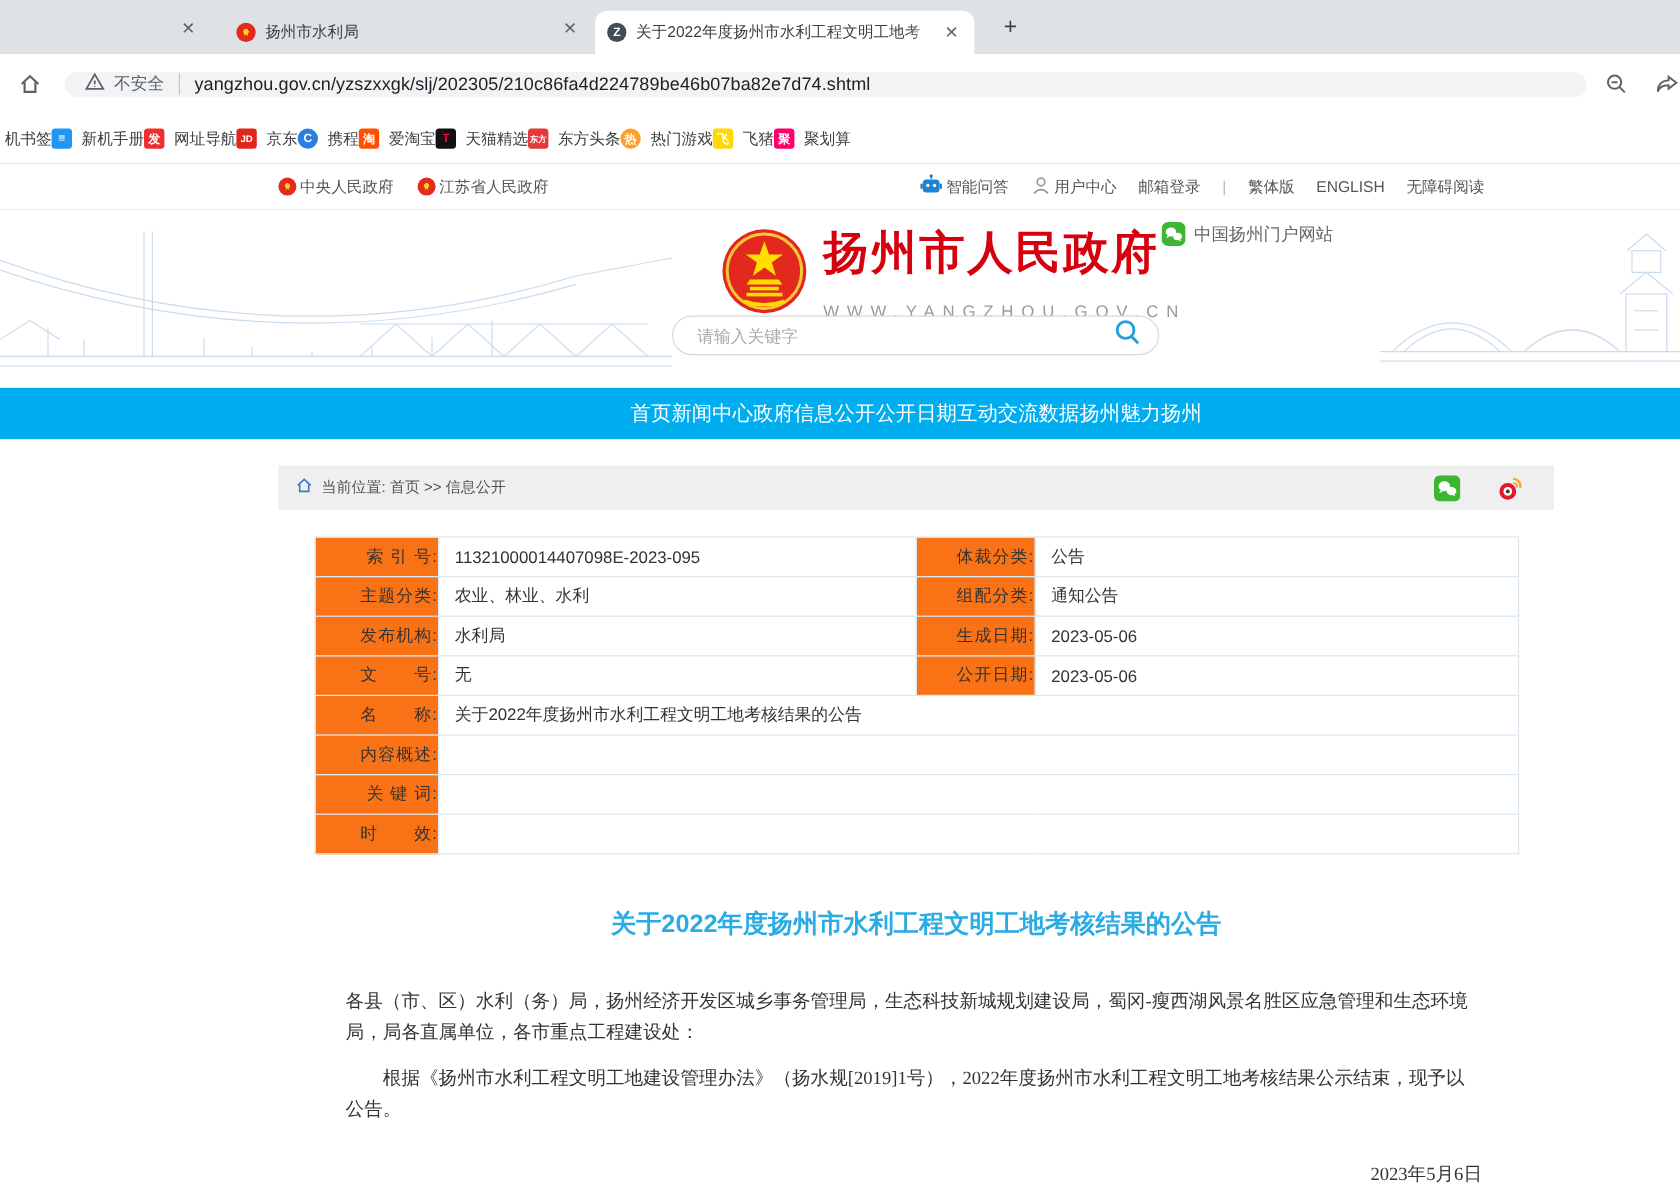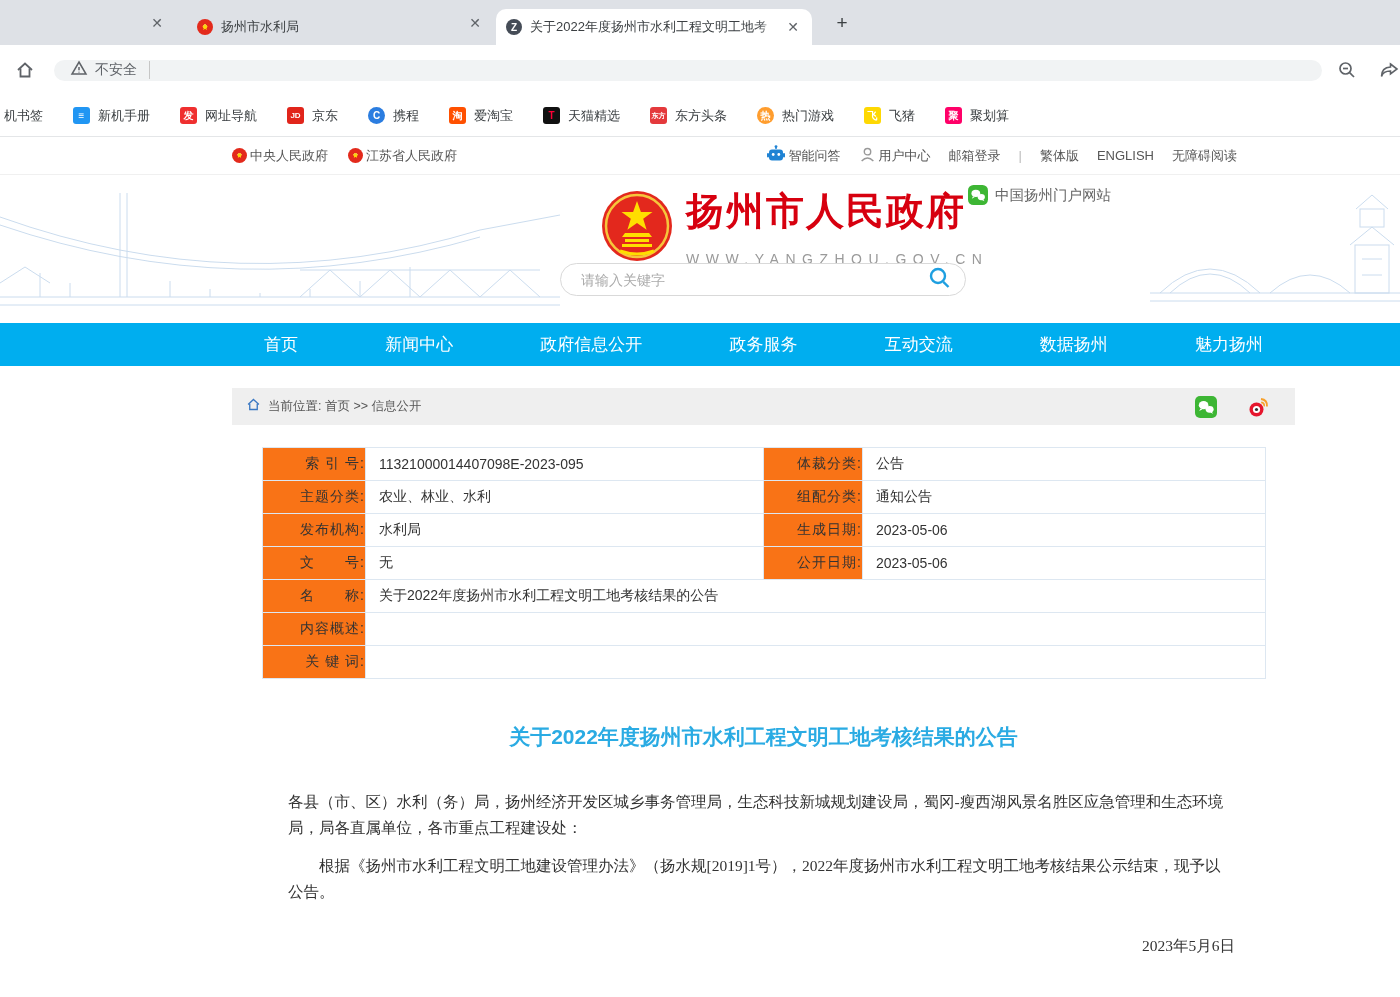--- a/index.html
+++ b/index.html
@@ -25,21 +25,21 @@
       display:flex; align-items:center; justify-content:center; cursor:pointer; }
   .addressbar { height:50px; background:#fff; display:flex; align-items:center; padding:0 14px; }
   .icon-btn { width:26px; height:26px; display:flex; align-items:center; justify-content:center; cursor:pointer; }
   .omnibox { margin-left:18px; flex:0 0 1268px; height:21px; background:#f1f3f4; border-radius:17px;
       display:flex; align-items:center; padding:10px 16px; }
   .sec-label { font-size:14px; color:#5f6368; margin-left:7px; }
   .omni-sep { width:1px; height:18px; background:#c6c6c6; margin:0 12px; }
   .url-text { font-size:15px; color:#202124; letter-spacing:.1px; }
   .addr-right { display:flex; align-items:center; margin-left:12px; gap:16px; }
   .bookmarksbar { height:42px; background:#fff; border-bottom:1px solid #e4e6e8; display:flex; align-items:center;
-      padding-left:4px; gap:30px; overflow:hidden; }
+      padding-left:4px; overflow:hidden; }
   .bm-item { display:flex; align-items:center; gap:8px; cursor:pointer; white-space:nowrap; }
   .bm-label { font-size:13px; color:#3c4043; }
   .bm-icon { width:17px; height:17px; border-radius:3px; color:#fff; font-size:10px; font-weight:bold;
       display:inline-flex; align-items:center; justify-content:center; }
   .bm-icon.round { border-radius:50%; }
   .bm-icon.tiny { font-size:7px; letter-spacing:0; }
   .bm-icon.red-t { color:#ff0036; }
   
   .utilitybar { height:38px; background:#fff; border-bottom:1px solid #f0f0f0; }
   .utility-inner { width:1063px; margin-left:232px; height:100%; display:flex; align-items:center; padding-right:58px; }
@@ -60,21 +60,21 @@
   .portal-link { position:absolute; left:968px; top:10px; display:flex; align-items:center; gap:7px;
       font-size:14.5px; color:#666; cursor:pointer; }
   .searchbox { position:absolute; left:560px; top:88px; width:406px; height:33px; border:1px solid #d9d9d9;
       border-radius:17px; background:#fff; display:flex; align-items:center; padding:0 12px 0 20px; }
   .searchbox input { border:none; outline:none; flex:1; font-size:14px; color:#333; background:transparent;
       font-family:"Liberation Sans", sans-serif; }
   .searchbox input::placeholder { color:#aaa; }
   
   .mainnav { height:43px; background:#00aeef; }
   .nav-inner { width:1063px; margin-left:232px; height:100%; display:flex; align-items:center;
-      justify-content:space-between; padding:0 32px; }
+      justify-content:center; padding:0 32px; }
   .nav-item { color:#fff; font-size:17px; cursor:pointer; white-space:nowrap; }
   
   .content { background:#fff; padding-top:22px; }
   .card { width:1063px; margin-left:232px; }
   .breadcrumb { height:37px; background:#efefef; display:flex; align-items:center; padding:0 14px; }
   .crumb-text { font-size:12.5px; color:#555; margin-left:7px; }
   .crumb-icons { margin-left:auto; display:flex; align-items:center; gap:30px; margin-right:12px; }
   .crumb-icons .icon-btn { width:22px; height:22px; }
   table.meta { border-collapse:collapse; margin:22px 0 0 30px; width:1003px; table-layout:fixed; }
   table.meta td { border:1px solid #dde7f1; height:33px; font-size:14px; color:#333; }
@@ -115,20 +115,21 @@
   <div class="omnibox">
     <span>
       <svg width="18" height="18" viewBox="0 0 18 18" fill="none" stroke="#5f6368" stroke-width="1.5">
         <path d="M9 3 L16 15 H2 Z"></path>
           <line x1="9" y1="8" x2="9" y2="11.2"></line>
           <line x1="9" y1="12.8" x2="9" y2="13.4"></line>
       </svg>
     </span>
     <span class="sec-label">不安全</span>
     <span class="omni-sep"></span>
+    <span class="url-text">yangzhou.gov.cn/yzszxxgk/slj/202305/210c86fa4d224789be46b07ba82e7d74.shtml</span>
   </div>
   <div class="addr-right">
     <span class="icon-btn">
       <svg width="22" height="22" viewBox="0 0 22 22" fill="none" stroke="#5f6368" stroke-width="1.7">
         <circle cx="9.5" cy="9.5" r="5.5"></circle>
           <line x1="13.6" y1="13.6" x2="18" y2="18"></line>
           <line x1="7" y1="9.5" x2="12" y2="9.5"></line>
       </svg>
     </span>
     <span class="icon-btn">
@@ -305,21 +306,21 @@
       </svg>
     </span>
   </div>
 </div>
 
 <div class="mainnav">
   <div class="nav-inner">
     <span class="nav-item">首页</span>
     <span class="nav-item">新闻中心</span>
     <span class="nav-item">政府信息公开</span>
-    <span class="nav-item">政务服务</span>
+    <span class="nav-item">公开日期</span>
     <span class="nav-item">互动交流</span>
     <span class="nav-item">数据扬州</span>
     <span class="nav-item">魅力扬州</span>
   </div>
 </div>
 
 <div class="content">
   <div class="card">
     <div class="breadcrumb">
       <span>
@@ -388,20 +389,24 @@
         <td class="val" colspan="3">关于2022年度扬州市水利工程文明工地考核结果的公告</td>
       </tr>
       <tr>
         <td class="lbl">内容概述:</td>
         <td class="val" colspan="3"></td>
       </tr>
       <tr>
         <td class="lbl">关 键 词:</td>
         <td class="val" colspan="3"></td>
       </tr>
+      <tr>
+        <td class="lbl">时　　效:</td>
+        <td class="val" colspan="3"></td>
+      </tr>
     </tbody>
       </table>
 
     <div class="article-title">关于2022年度扬州市水利工程文明工地考核结果的公告</div>
   </div>
 
   <div class="article-body">
     <p class="para1">各县（市、区）水利（务）局，扬州经济开发区城乡事务管理局，生态科技新城规划建设局，蜀冈-瘦西湖风景名胜区应急管理和生态环境局，局各直属单位，各市重点工程建设处：</p>
     <p class="para2">根据《扬州市水利工程文明工地建设管理办法》（扬水规[2019]1号），2022年度扬州市水利工程文明工地考核结果公示结束，现予以公告。</p>
     <p class="article-date">2023年5月6日</p>

